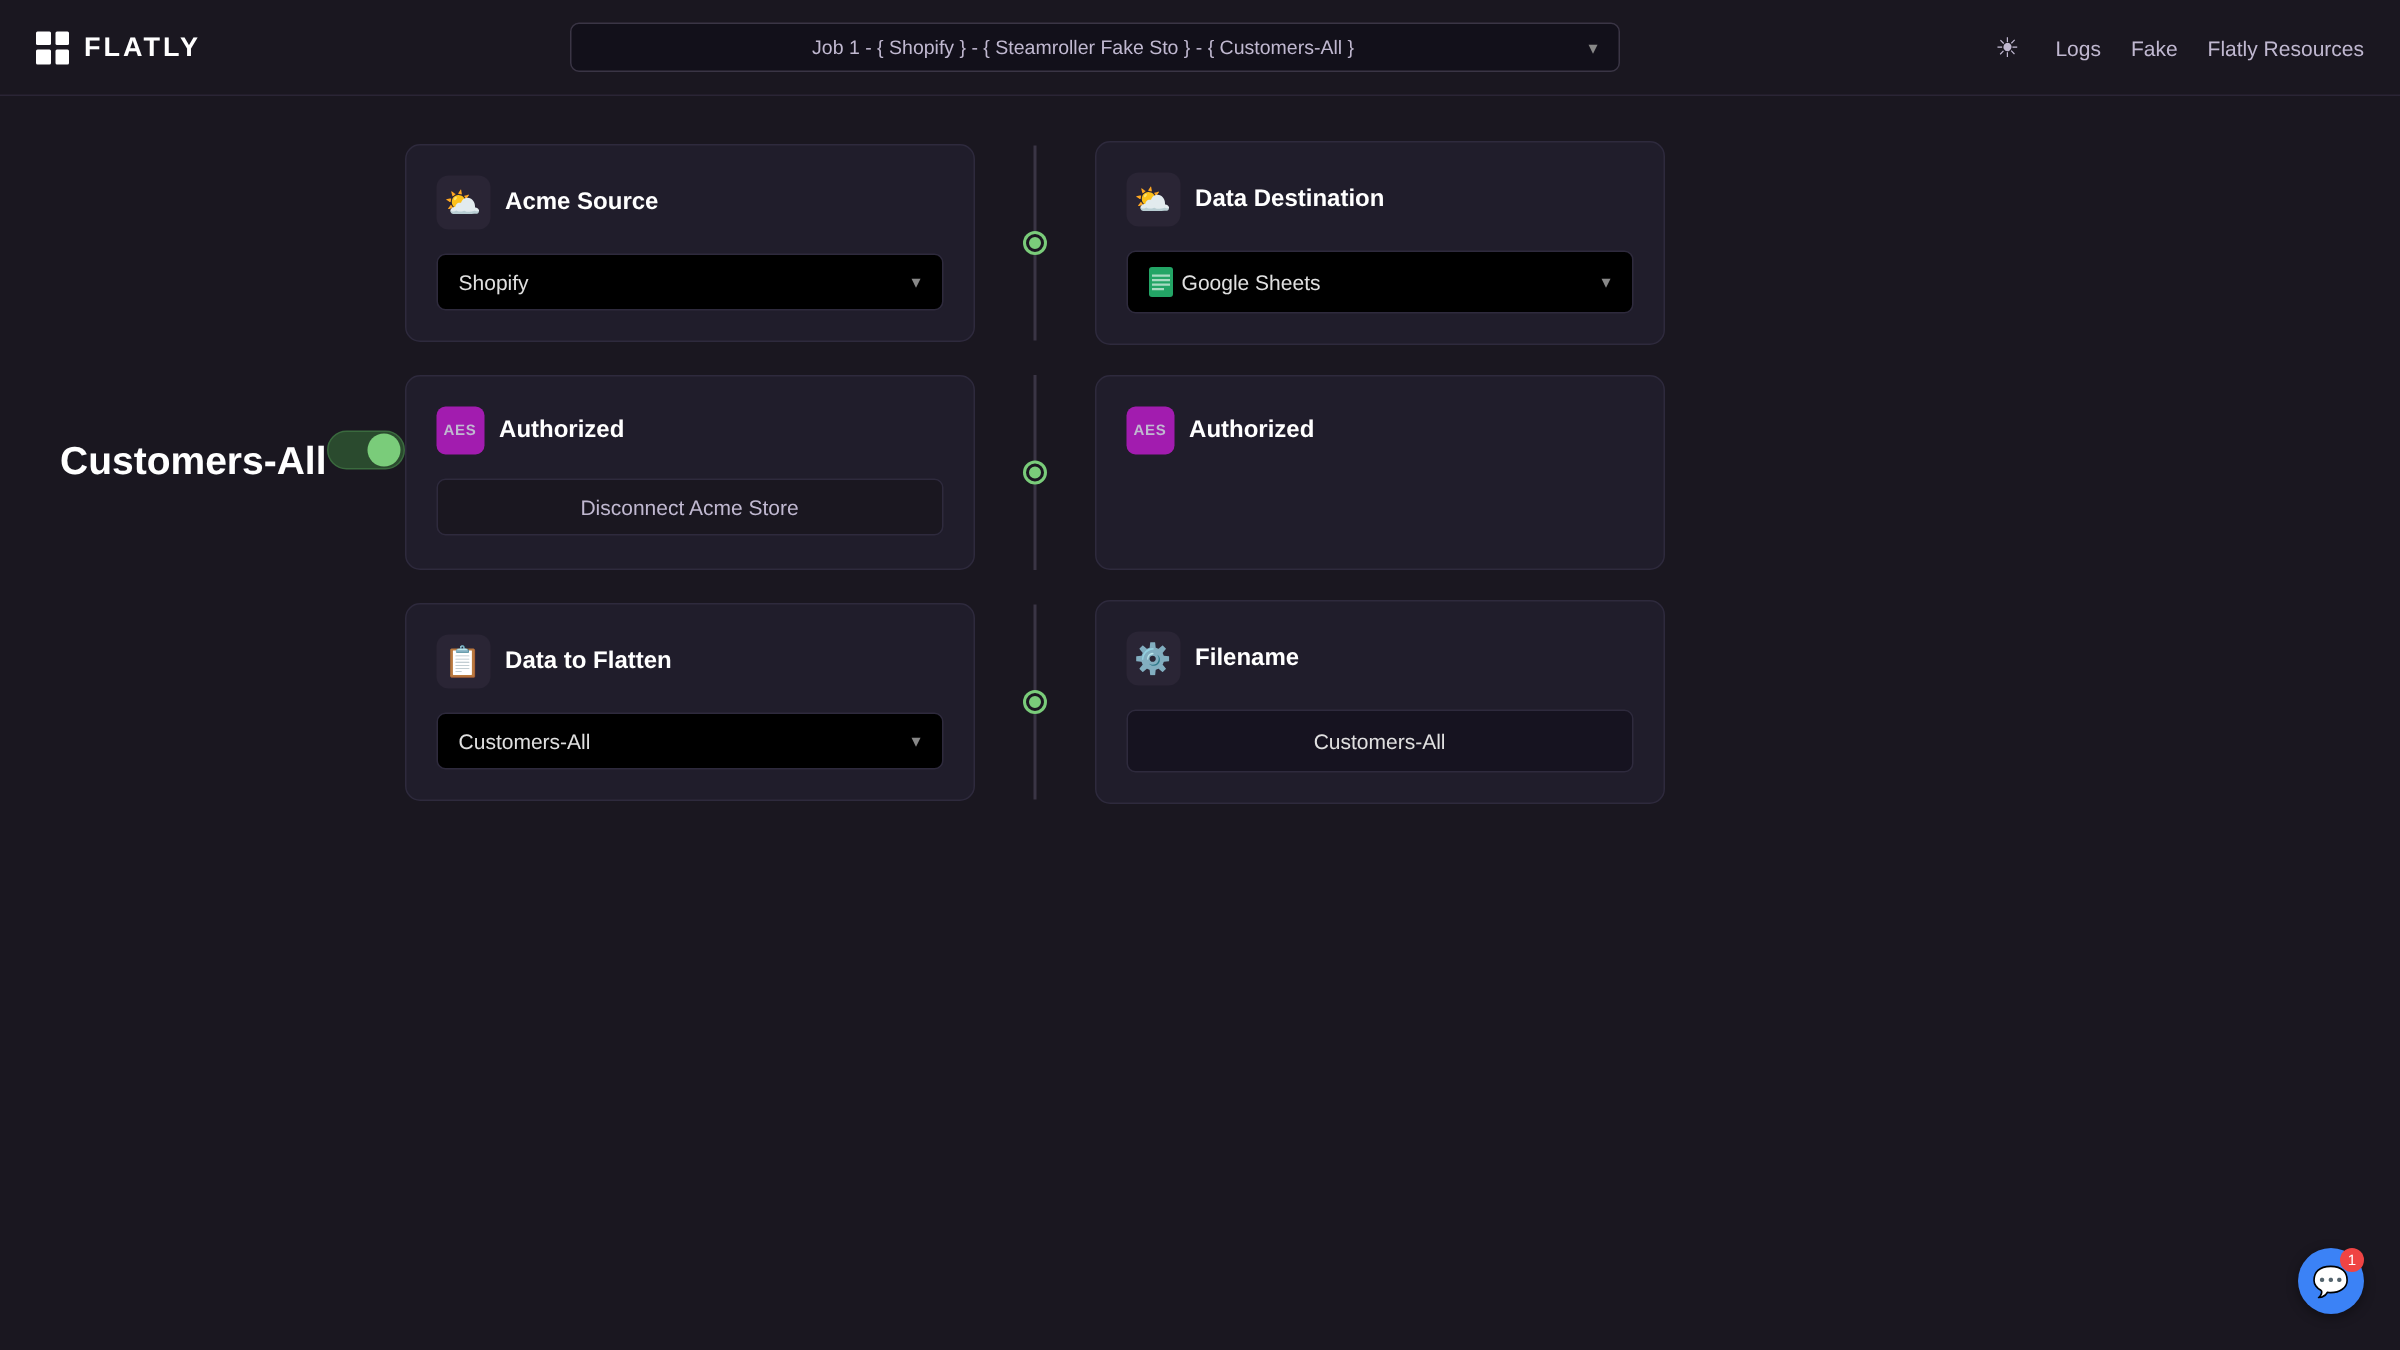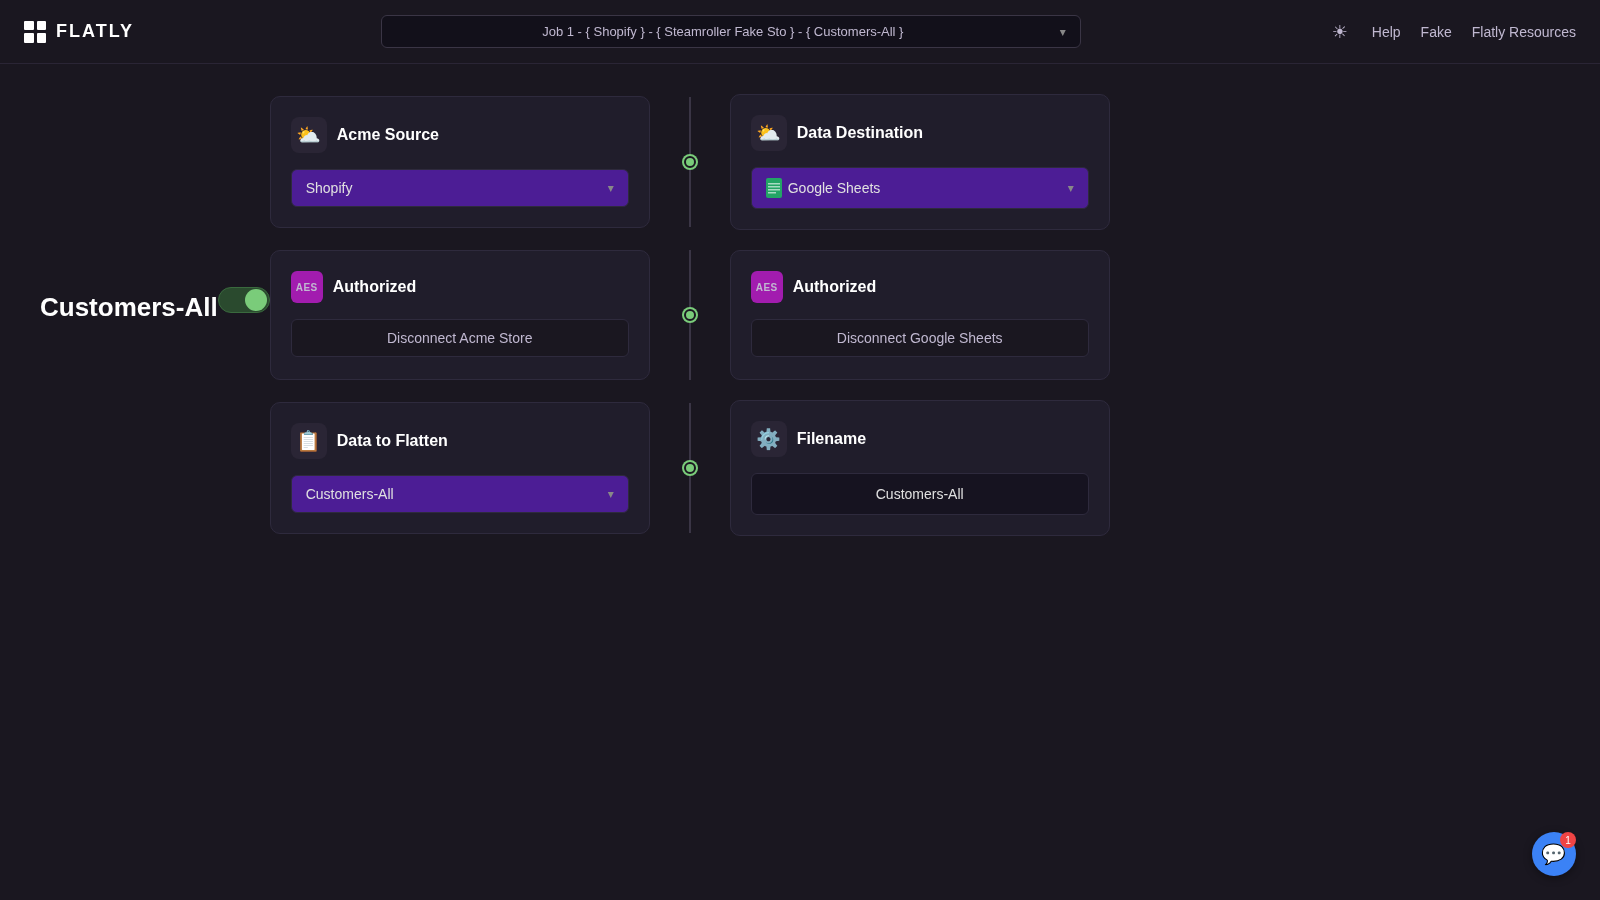--- a/index.html
+++ b/index.html
@@ -157,21 +157,21 @@
       color: #ffffff;
     }
 
     
     .cloud-icon {
       font-size: 20px;
     }
 
     
     .dropdown {
-      background: #4c1d95;
+      background: #000000;
       border: 1px solid #2e2a3d;
       border-radius: 6px;
       padding: 10px 14px;
       display: flex;
       align-items: center;
       justify-content: space-between;
       cursor: pointer;
       width: 100%;
     }
     .dropdown-value {
@@ -310,21 +310,21 @@
 
   <div style="flex:1; display:flex; justify-content:center;align-items:flex-end;">
     <div class="job-selector">
       <span class="job-selector-text">Job 1 - { Shopify } - { Steamroller Fake Sto } - { Customers-All }</span>
       <span class="job-selector-chevron">▾</span>
     </div>
   </div>
 
   <div class="header-actions">
     <button class="header-icon-btn">☀</button>
-    <span class="header-link">Help</span>
+    <span class="header-link">Logs</span>
     <span class="header-link">Fake</span>
     <span class="header-link">Flatly Resources</span>
   </div>
 </header>
 
 <div class="main">
 
   <h1 class="page-title">Customers-All</h1>
 
   <div class="toggle-container">
@@ -404,21 +404,20 @@
           <div style="width:12px; height:12px; background:#7acc7a; border-radius:50%; position:absolute; border:2px solid #1a1720; box-shadow:0 0 0 2px #7acc7a;"></div>
         </div>
       </div>
 
       <div style="width:380px;">
         <div class="card">
           <div class="card-header">
             <div class="auth-icon">AES</div>
             <span class="card-title">Authorized</span>
           </div>
-          <button class="disconnect-btn">Disconnect Google Sheets</button>
         </div>
       </div>
     </div>
 
     <div class="row-spacer"></div>
 
     <div class="cards-row">
 
       <div style="width:380px;">
         <div class="card">

